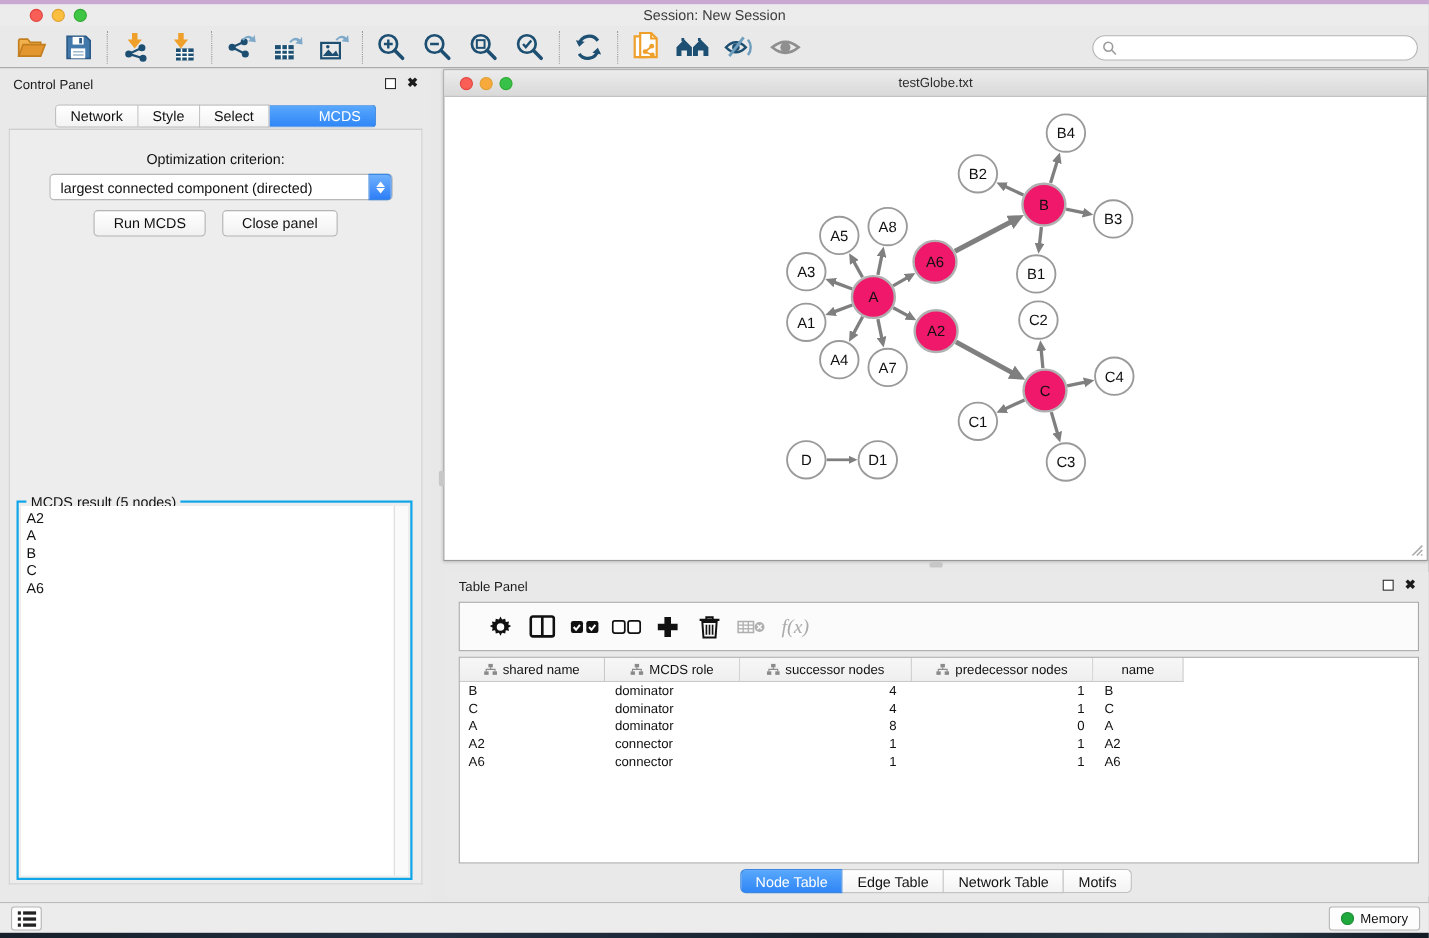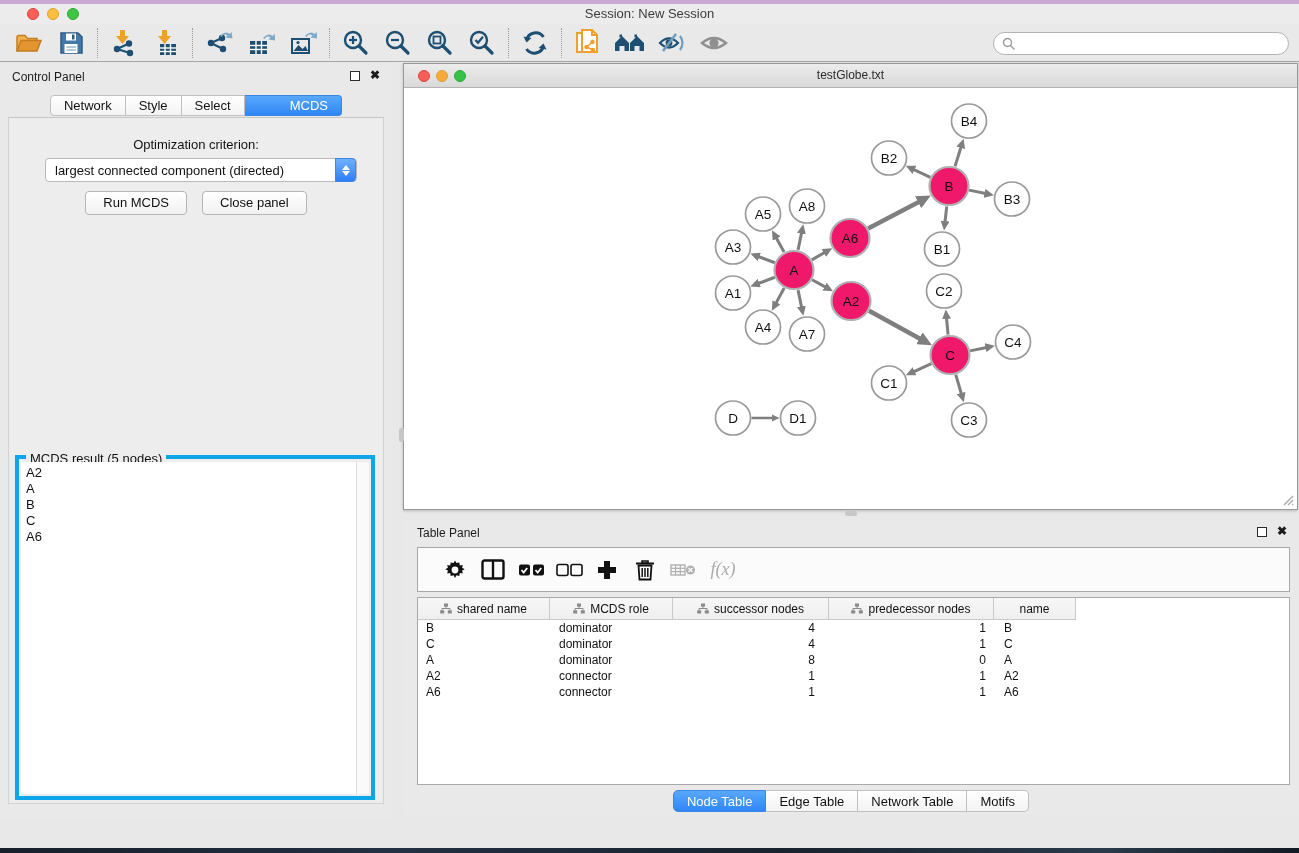--- a/index.html
+++ b/index.html
@@ -53,21 +53,21 @@
   .combo .stepper { position:absolute; right:0; top:-1px; width:21px; height:24px; border-radius:0 4px 4px 0;
     background:linear-gradient(#6fb1fe,#2e7ef8); display:flex; flex-direction:column; align-items:center;
     justify-content:center; gap:1px; border:1px solid #3a86e0; }
   .stepper i { width:0; height:0; border-left:4px solid transparent; border-right:4px solid transparent; display:block; }
   .stepper .up { border-bottom:5px solid #fff; }
   .stepper .dn { border-top:5px solid #fff; }
   .cp-buttons { position:absolute; left:0; right:0; top:73px; display:flex; justify-content:center; gap:15px; }
   .cp-btn { height:24px; padding:0 17px; font-size:13px; color:#111; background:linear-gradient(#ffffff,#f1f1f1);
     border:1px solid #b5b5b5; border-radius:4px; line-height:22px; }
 
-  .mcds-group { position:absolute; left:6px; right:8px; top:337px; bottom:3px; border:4px solid #0ea5e9; }
+  .mcds-group { position:absolute; left:6px; right:8px; top:337px; bottom:3px; border:2px solid #0ea5e9; }
   .mcds-group-title { position:absolute; left:7px; top:-8px; background:#ededed; padding:0 4px; font-size:13px; color:#111; }
   .mcds-list { position:absolute; left:2px; top:3px; bottom:2px; right:15px; background:#fff; padding:3px 5px; }
   .mcds-item { font-size:13px; line-height:16px; color:#111; }
   .mcds-scroll { position:absolute; right:2px; top:3px; bottom:2px; width:13px; background:#fafafa;
     border-left:1px solid #dcdcdc; }
 
   
   .net-window { position:absolute; left:403px; top:63px; width:895px; height:447px; background:#fff;
     border:1px solid #989898; box-shadow:0 1px 3px rgba(0,0,0,0.2); }
   .nw-titlebar { position:absolute; left:0; top:0; width:100%; height:24px;
@@ -604,15 +604,31 @@
     </div>
 
     <div class="tp-tabs" id="tp-tabs">
         <div class="tp-tab selected first">Node Table</div>
         <div class="tp-tab">Edge Table</div>
         <div class="tp-tab">Network Table</div>
         <div class="tp-tab last">Motifs</div>
       </div>
   </div>
 
+  <div class="statusbar">
+    <div class="sb-listbtn">
+      <svg width="17" height="15" viewBox="0 0 17 15">
+        <rect x="0" y="0.5" width="3" height="3" fill="#222"></rect>
+          <rect x="5" y="0.5" width="12" height="3" fill="#222"></rect>
+        <rect x="0" y="6" width="3" height="3" fill="#222"></rect>
+          <rect x="5" y="6" width="12" height="3" fill="#222"></rect>
+        <rect x="0" y="11.5" width="3" height="3" fill="#222"></rect>
+          <rect x="5" y="11.5" width="12" height="3" fill="#222"></rect>
+      </svg>
+    </div>
+    <div class="sb-memory">
+      <span class="mem-dot"></span>
+      <span>Memory</span>
+    </div>
+  </div>
 
   <div class="desktop-bottom"></div>
 </div>
 
 </body></html>

